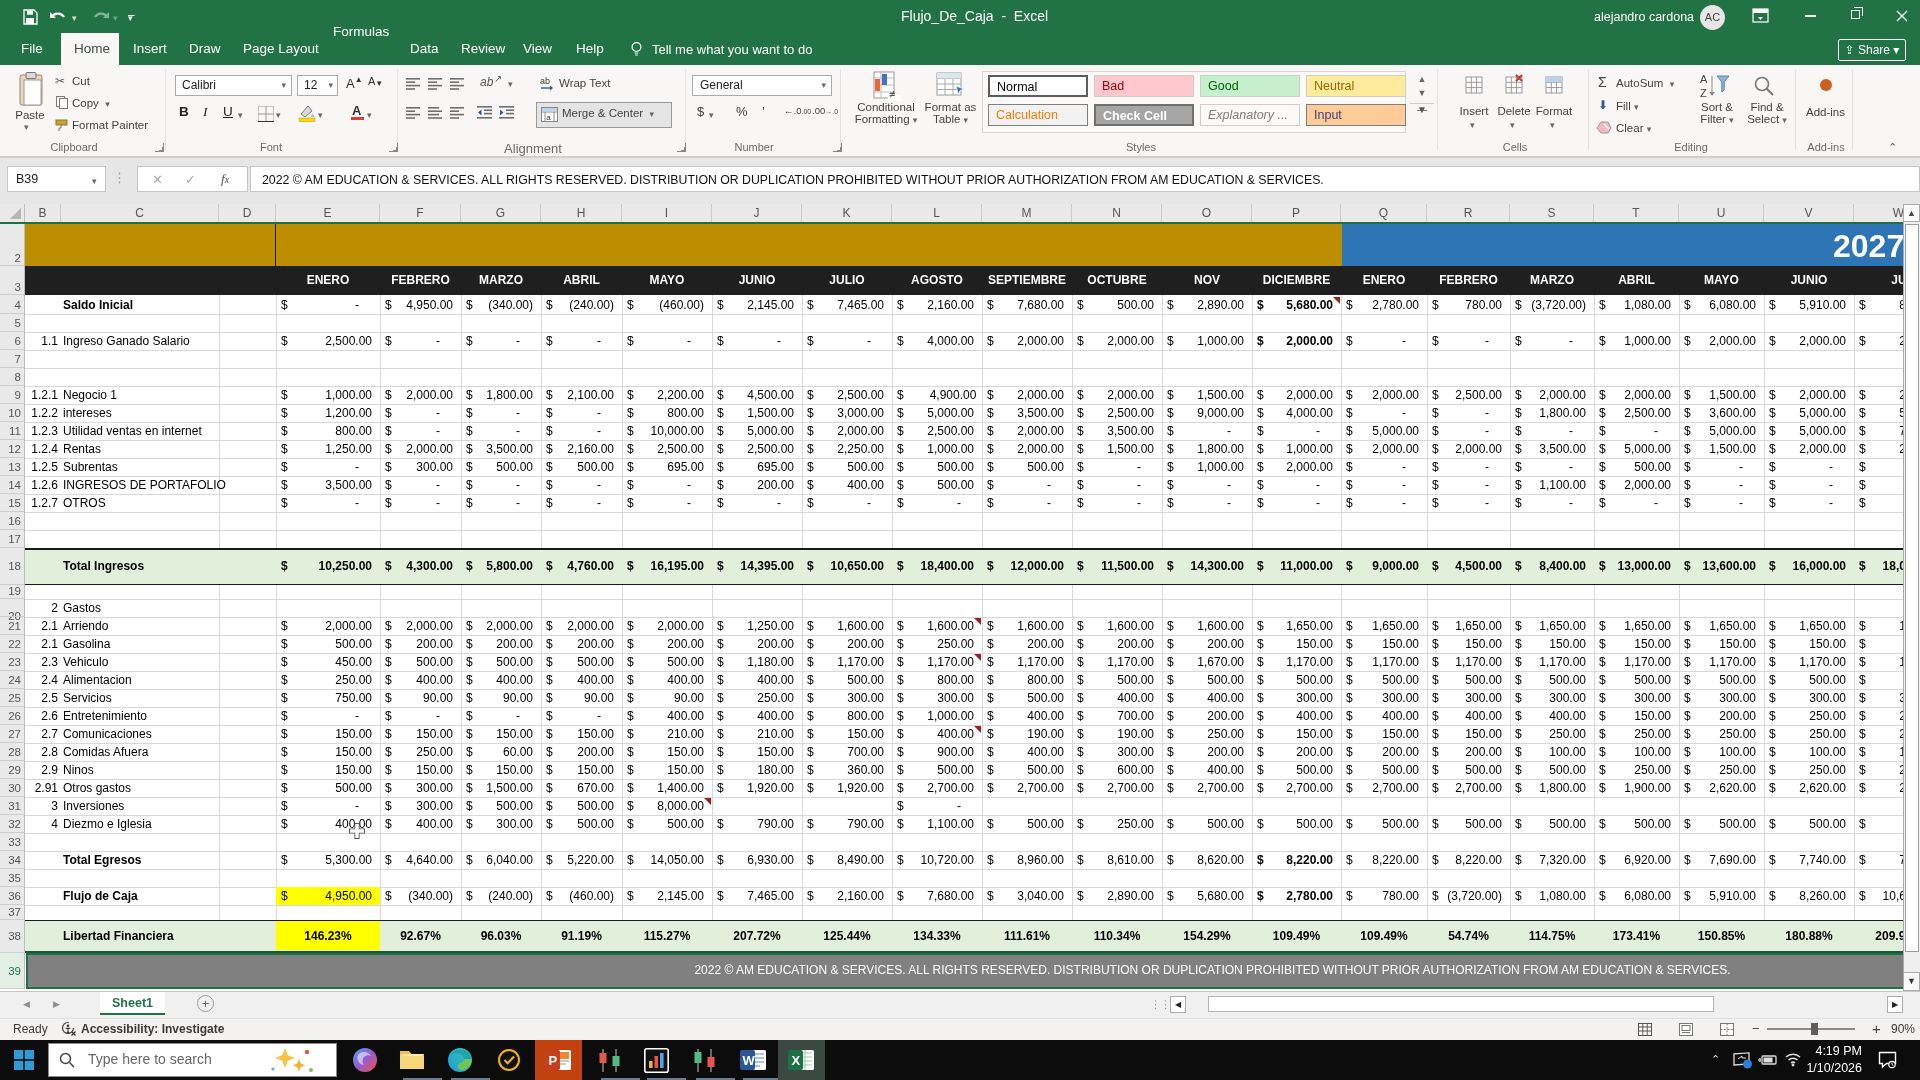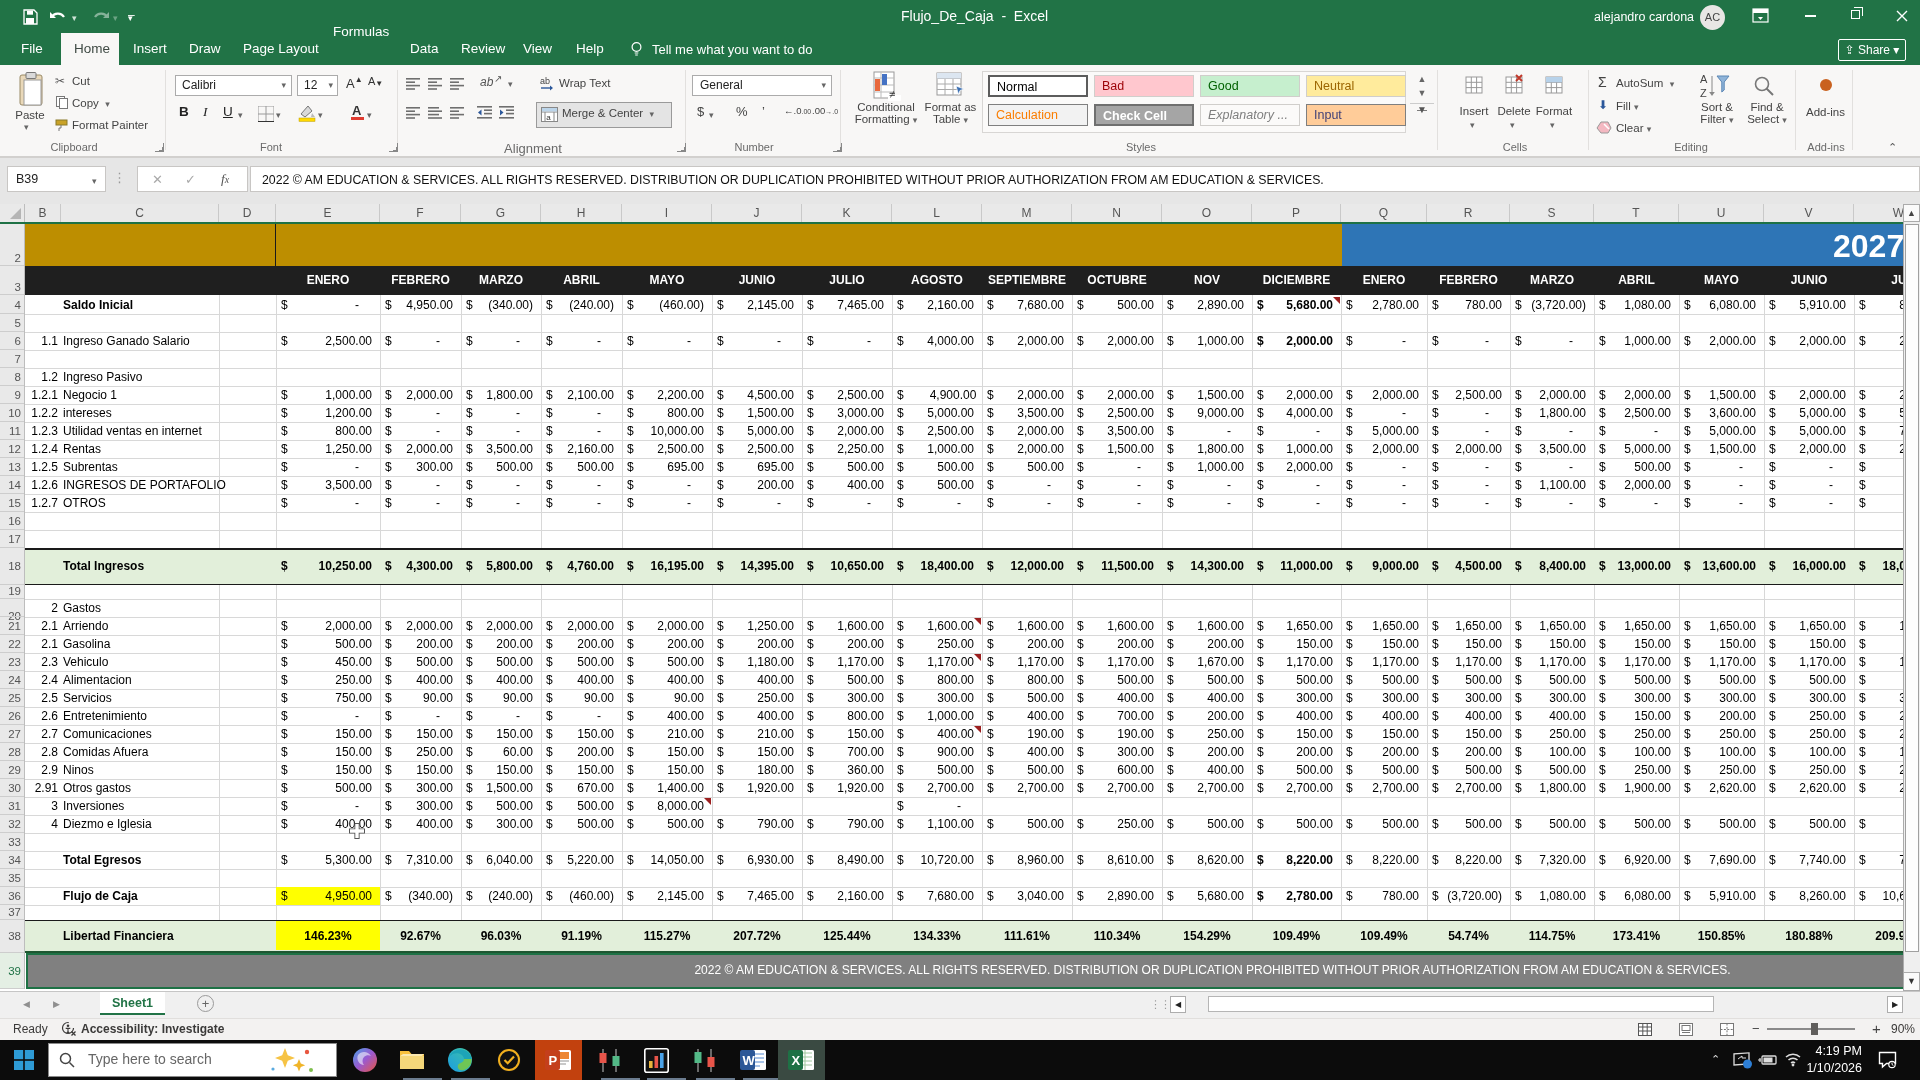--- a/index.html
+++ b/index.html
@@ -467,24 +467,20 @@
       <span class="ab" style="left:1510px;top:0;width:63px;text-align:right;font-weight:normal">-</span>
       <span class="ab" style="left:1599px;top:0;font-weight:normal">$</span>
       <span class="ab" style="left:1594px;top:0;width:77px;text-align:right;font-weight:normal">1,000.00</span>
       <span class="ab" style="left:1684px;top:0;font-weight:normal">$</span>
       <span class="ab" style="left:1679px;top:0;width:77px;text-align:right;font-weight:normal">2,000.00</span>
       <span class="ab" style="left:1769px;top:0;font-weight:normal">$</span>
       <span class="ab" style="left:1764px;top:0;width:82px;text-align:right;font-weight:normal">2,000.00</span>
       <span class="ab" style="left:1859px;top:0;font-weight:normal">$</span>
       <span class="ab" style="left:1854px;top:0;width:82px;text-align:right;font-weight:normal">200.00</span>
     </div>
-<div class="ab" style="left:0;top:163.5px;width:1905px;height:18px;line-height:18px;font-size:12px;color:#000">
-      <span class="ab" style="left:25px;top:0;width:33px;text-align:right">1.2</span>
-      <span class="ab" style="left:63px;top:0;font-weight:normal;white-space:nowrap">Ingreso Pasivo</span>
-    </div>
 <div class="ab" style="left:0;top:181.5px;width:1905px;height:18px;line-height:18px;font-size:12px;color:#000">
       <span class="ab" style="left:25px;top:0;width:33px;text-align:right">1.2.1</span>
       <span class="ab" style="left:63px;top:0;font-weight:normal;white-space:nowrap">Negocio 1</span>
       <span class="ab" style="left:281px;top:0;font-weight:normal">$</span>
       <span class="ab" style="left:276px;top:0;width:96px;text-align:right;font-weight:normal">1,000.00</span>
       <span class="ab" style="left:385px;top:0;font-weight:normal">$</span>
       <span class="ab" style="left:380px;top:0;width:73px;text-align:right;font-weight:normal">2,000.00</span>
       <span class="ab" style="left:466px;top:0;font-weight:normal">$</span>
       <span class="ab" style="left:461px;top:0;width:72px;text-align:right;font-weight:normal">1,800.00</span>
       <span class="ab" style="left:546px;top:0;font-weight:normal">$</span>
@@ -1293,21 +1289,21 @@
       <span class="ab" style="left:1769px;top:0;font-weight:normal">$</span>
       <span class="ab" style="left:1764px;top:0;width:82px;text-align:right;font-weight:normal">500.00</span>
       <span class="ab" style="left:1859px;top:0;font-weight:normal">$</span>
       <span class="ab" style="left:1854px;top:0;width:69px;text-align:right;font-weight:normal">-</span>
     </div>
 <div class="ab" style="left:0;top:646.5px;width:1905px;height:18px;line-height:18px;font-size:12px;color:#000">
       <span class="ab" style="left:63px;top:0;font-weight:bold;white-space:nowrap">Total Egresos</span>
       <span class="ab" style="left:281px;top:0;font-weight:normal">$</span>
       <span class="ab" style="left:276px;top:0;width:96px;text-align:right;font-weight:normal">5,300.00</span>
       <span class="ab" style="left:385px;top:0;font-weight:normal">$</span>
-      <span class="ab" style="left:380px;top:0;width:73px;text-align:right;font-weight:normal">7,310.00</span>
+      <span class="ab" style="left:380px;top:0;width:73px;text-align:right;font-weight:normal">4,640.00</span>
       <span class="ab" style="left:466px;top:0;font-weight:normal">$</span>
       <span class="ab" style="left:461px;top:0;width:72px;text-align:right;font-weight:normal">6,040.00</span>
       <span class="ab" style="left:546px;top:0;font-weight:normal">$</span>
       <span class="ab" style="left:541px;top:0;width:73px;text-align:right;font-weight:normal">5,220.00</span>
       <span class="ab" style="left:627px;top:0;font-weight:normal">$</span>
       <span class="ab" style="left:622px;top:0;width:82px;text-align:right;font-weight:normal">14,050.00</span>
       <span class="ab" style="left:717px;top:0;font-weight:normal">$</span>
       <span class="ab" style="left:712px;top:0;width:82px;text-align:right;font-weight:normal">6,930.00</span>
       <span class="ab" style="left:807px;top:0;font-weight:normal">$</span>
       <span class="ab" style="left:802px;top:0;width:82px;text-align:right;font-weight:normal">8,490.00</span>

